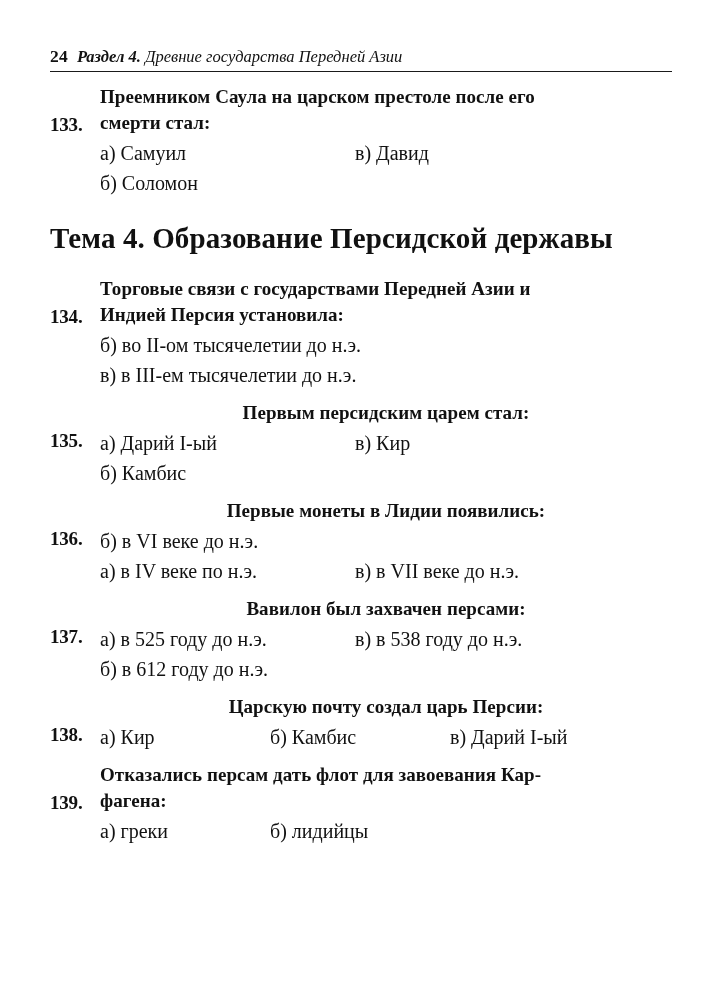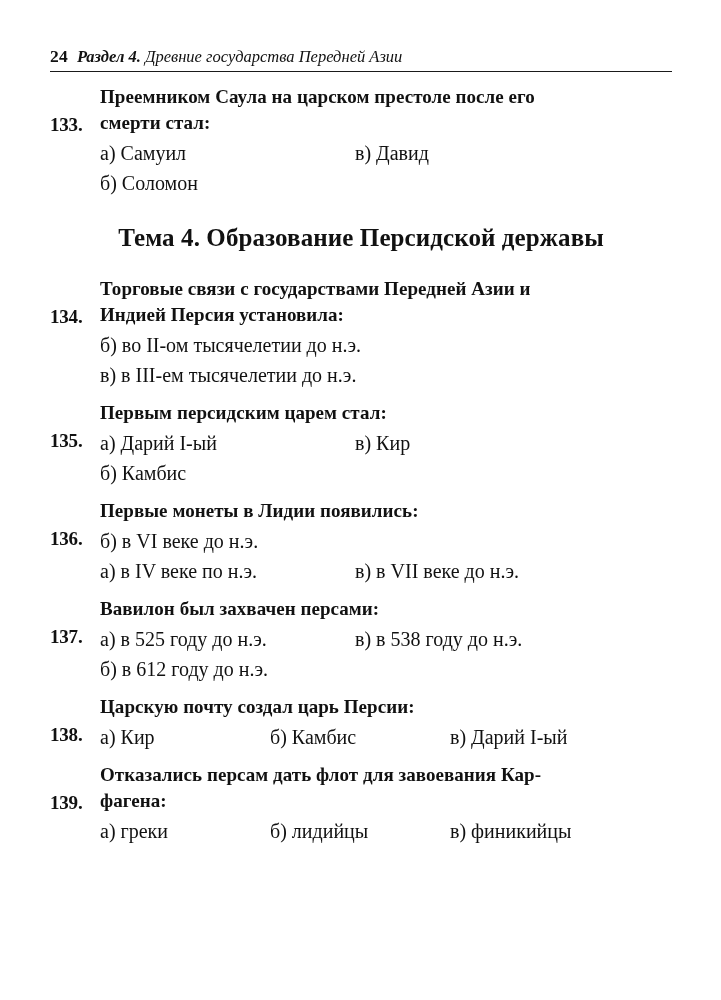--- a/index.html
+++ b/index.html
@@ -89,21 +89,21 @@
   .q-stem {
     font-weight: bold;
     font-size: 19px;
     line-height: 26px;
     text-align: justify;
     text-justify: inter-word;
     letter-spacing: 0.05px;
     margin: 0;
   }
   .q-stem.nojust {
-    text-align: left;
+    text-align: center;
   }
   .q-stem .lastline {
     display: block;
     text-align: left;
   }
 
   
   .options {
     margin-top: 2px;
     padding-left: 0;
@@ -123,23 +123,22 @@
   }
   
   .col-a { left: 0px; }
   .col-2of2 { left: 255px; }   
   .col-2of3 { left: 170px; }   
   .col-3of3 { left: 350px; }
 
   
   .theme-heading {
     font-weight: bold;
-    font-size: 25px;
+    font-size: 29px;
     line-height: 32px;
-    text-align: center;
     letter-spacing: 0.1px;
     white-space: nowrap;
   }
 </style>
 </head>
 <body>
 
 <div class="page">
 
   <div class="running-head">
@@ -232,19 +231,18 @@
       </div>
     </div>
 
     <div class="question" style="margin-bottom:0;">
       <div class="q-number">139.</div>
       <div class="q-stem"><span>Отказались персам дать флот для завоевания Кар-</span><span class="lastline">фагена:</span></div>
       <div class="options">
         <div class="opt-row">
           <span class="opt col-a">а) греки</span>
           <span class="opt col-2of3">б) лидийцы</span>
-          <span class="opt col-3of3">в) финикийцы</span>
         </div>
       </div>
     </div>
 
   </div>
 </div>
 
 </body></html>

